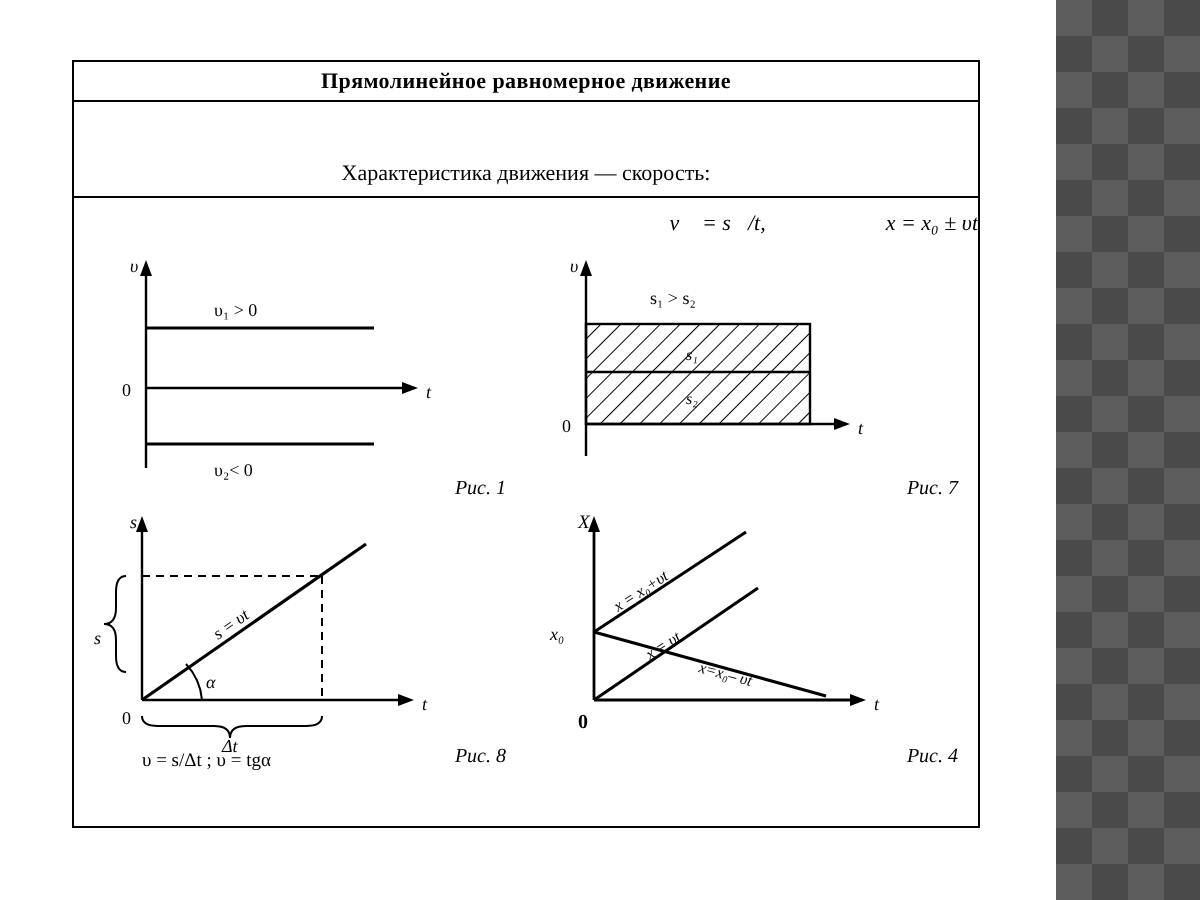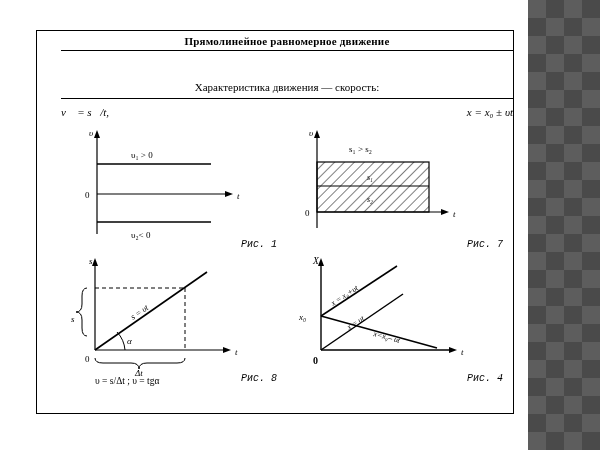--- a/index.html
+++ b/index.html
@@ -19,21 +19,20 @@
   #checker-strip .cell{position:absolute;width:18px;height:18px;background:#5d5d5d;}
   
   #slide{
     position:absolute;left:0;top:0;width:528px;height:450px;
     background:#ffffff;
   }
   #board{
     position:absolute;left:36px;top:30px;width:452px;height:382px;
     border:1px solid #000;
     background:#fff;
-    padding-left:24px;
   }
   .hdr{
     border-bottom:1px solid #000;
     text-align:center;
     font-weight:bold;
     font-size:11px;
     padding:4px 0 3px 0;
     letter-spacing:.2px;
   }
   .hdr2{
@@ -45,35 +44,35 @@
     margin-top:27px;
   }
   .hdr2 .sub{font-size:10px;}
   .eqs{
     text-align:center;
     font-size:11px;
     padding:4px 0 2px 0;
     font-weight:bold;
   }
   .eqrow{
-    display:flex;justify-content:space-between;gap:60px;
+    display:flex;justify-content:flex-end;gap:60px;
     font-size:11px;font-weight:normal;padding-top:3px;
     font-style:italic;
   }
   .grid{
     position:relative;width:100%;height:268px;
   }
   .quad{position:absolute;width:50%;height:134px;}
   .q1{left:0;top:0}
   .q2{left:50%;top:0}
   .q3{left:0;top:134px}
   .q4{left:50%;top:134px}
   .cap{
     position:absolute;right:10px;bottom:4px;
-    font-size:10px;font-style:italic;font-family:Liberation Mono, monospace;
+    font-size:10px;font-style:italic;
   }
   svg{display:block;}
 </style>
 </head>
 <body>
 
 <div id="slide">
 
   <div id="board">
 

